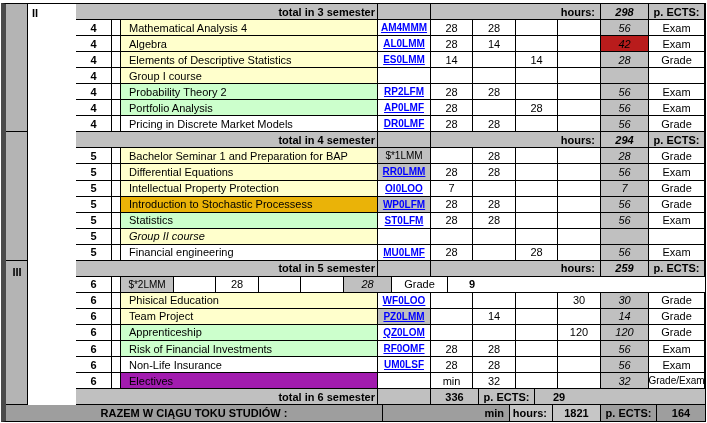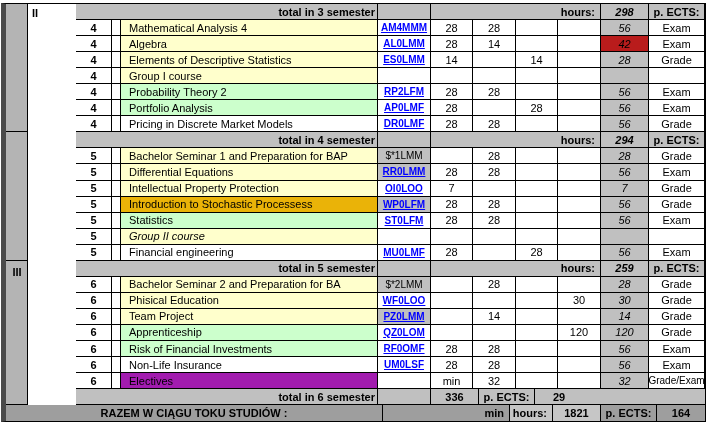--- a/index.html
+++ b/index.html
@@ -262,21 +262,20 @@
             <div class="c b r" style="width: 302px; flex: 0 0 302px; padding-right: 2px;">total in 5 semester</div>
             <div class="c" style="width: 53px; flex: 0 0 53px;"></div>
             <div class="c b r" style="width: 170px; flex: 0 0 170px;">hours:</div>
             <div class="c b i" style="width: 48px; flex: 0 0 48px;">259</div>
             <div class="c b" style="width: 56px; flex: 0 0 56px;">p. ECTS:</div>
             <div class="c b" style="width: 48px; flex: 0 0 48px;">26</div>
           </div>
           <div class="row">
             <div class="c b" style="width: 36px; flex: 0 0 36px;">6</div>
             <div class="c" style="width: 9px; flex: 0 0 9px;"></div>
-            <div class="c l" style="width: 257px; flex: 0 0 257px; background: rgb(255, 255, 204);">Bachelor Seminar 2 and Preparation for BA</div>
             <div class="c plaincode" style="width: 53px; flex: 0 0 53px; background: rgb(192, 192, 192);">$*2LMM</div>
             <div class="c" style="width: 42px; flex: 0 0 42px;"></div>
             <div class="c" style="width: 43px; flex: 0 0 43px;">28</div>
             <div class="c" style="width: 42px; flex: 0 0 42px;"></div>
             <div class="c" style="width: 43px; flex: 0 0 43px;"></div>
             <div class="c i" style="width: 48px; flex: 0 0 48px; background: rgb(192, 192, 192);">28</div>
             <div class="c" style="width: 56px; flex: 0 0 56px;">Grade</div>
             <div class="c b" style="width: 48px; flex: 0 0 48px;">9</div>
           </div>
           <div class="row">

